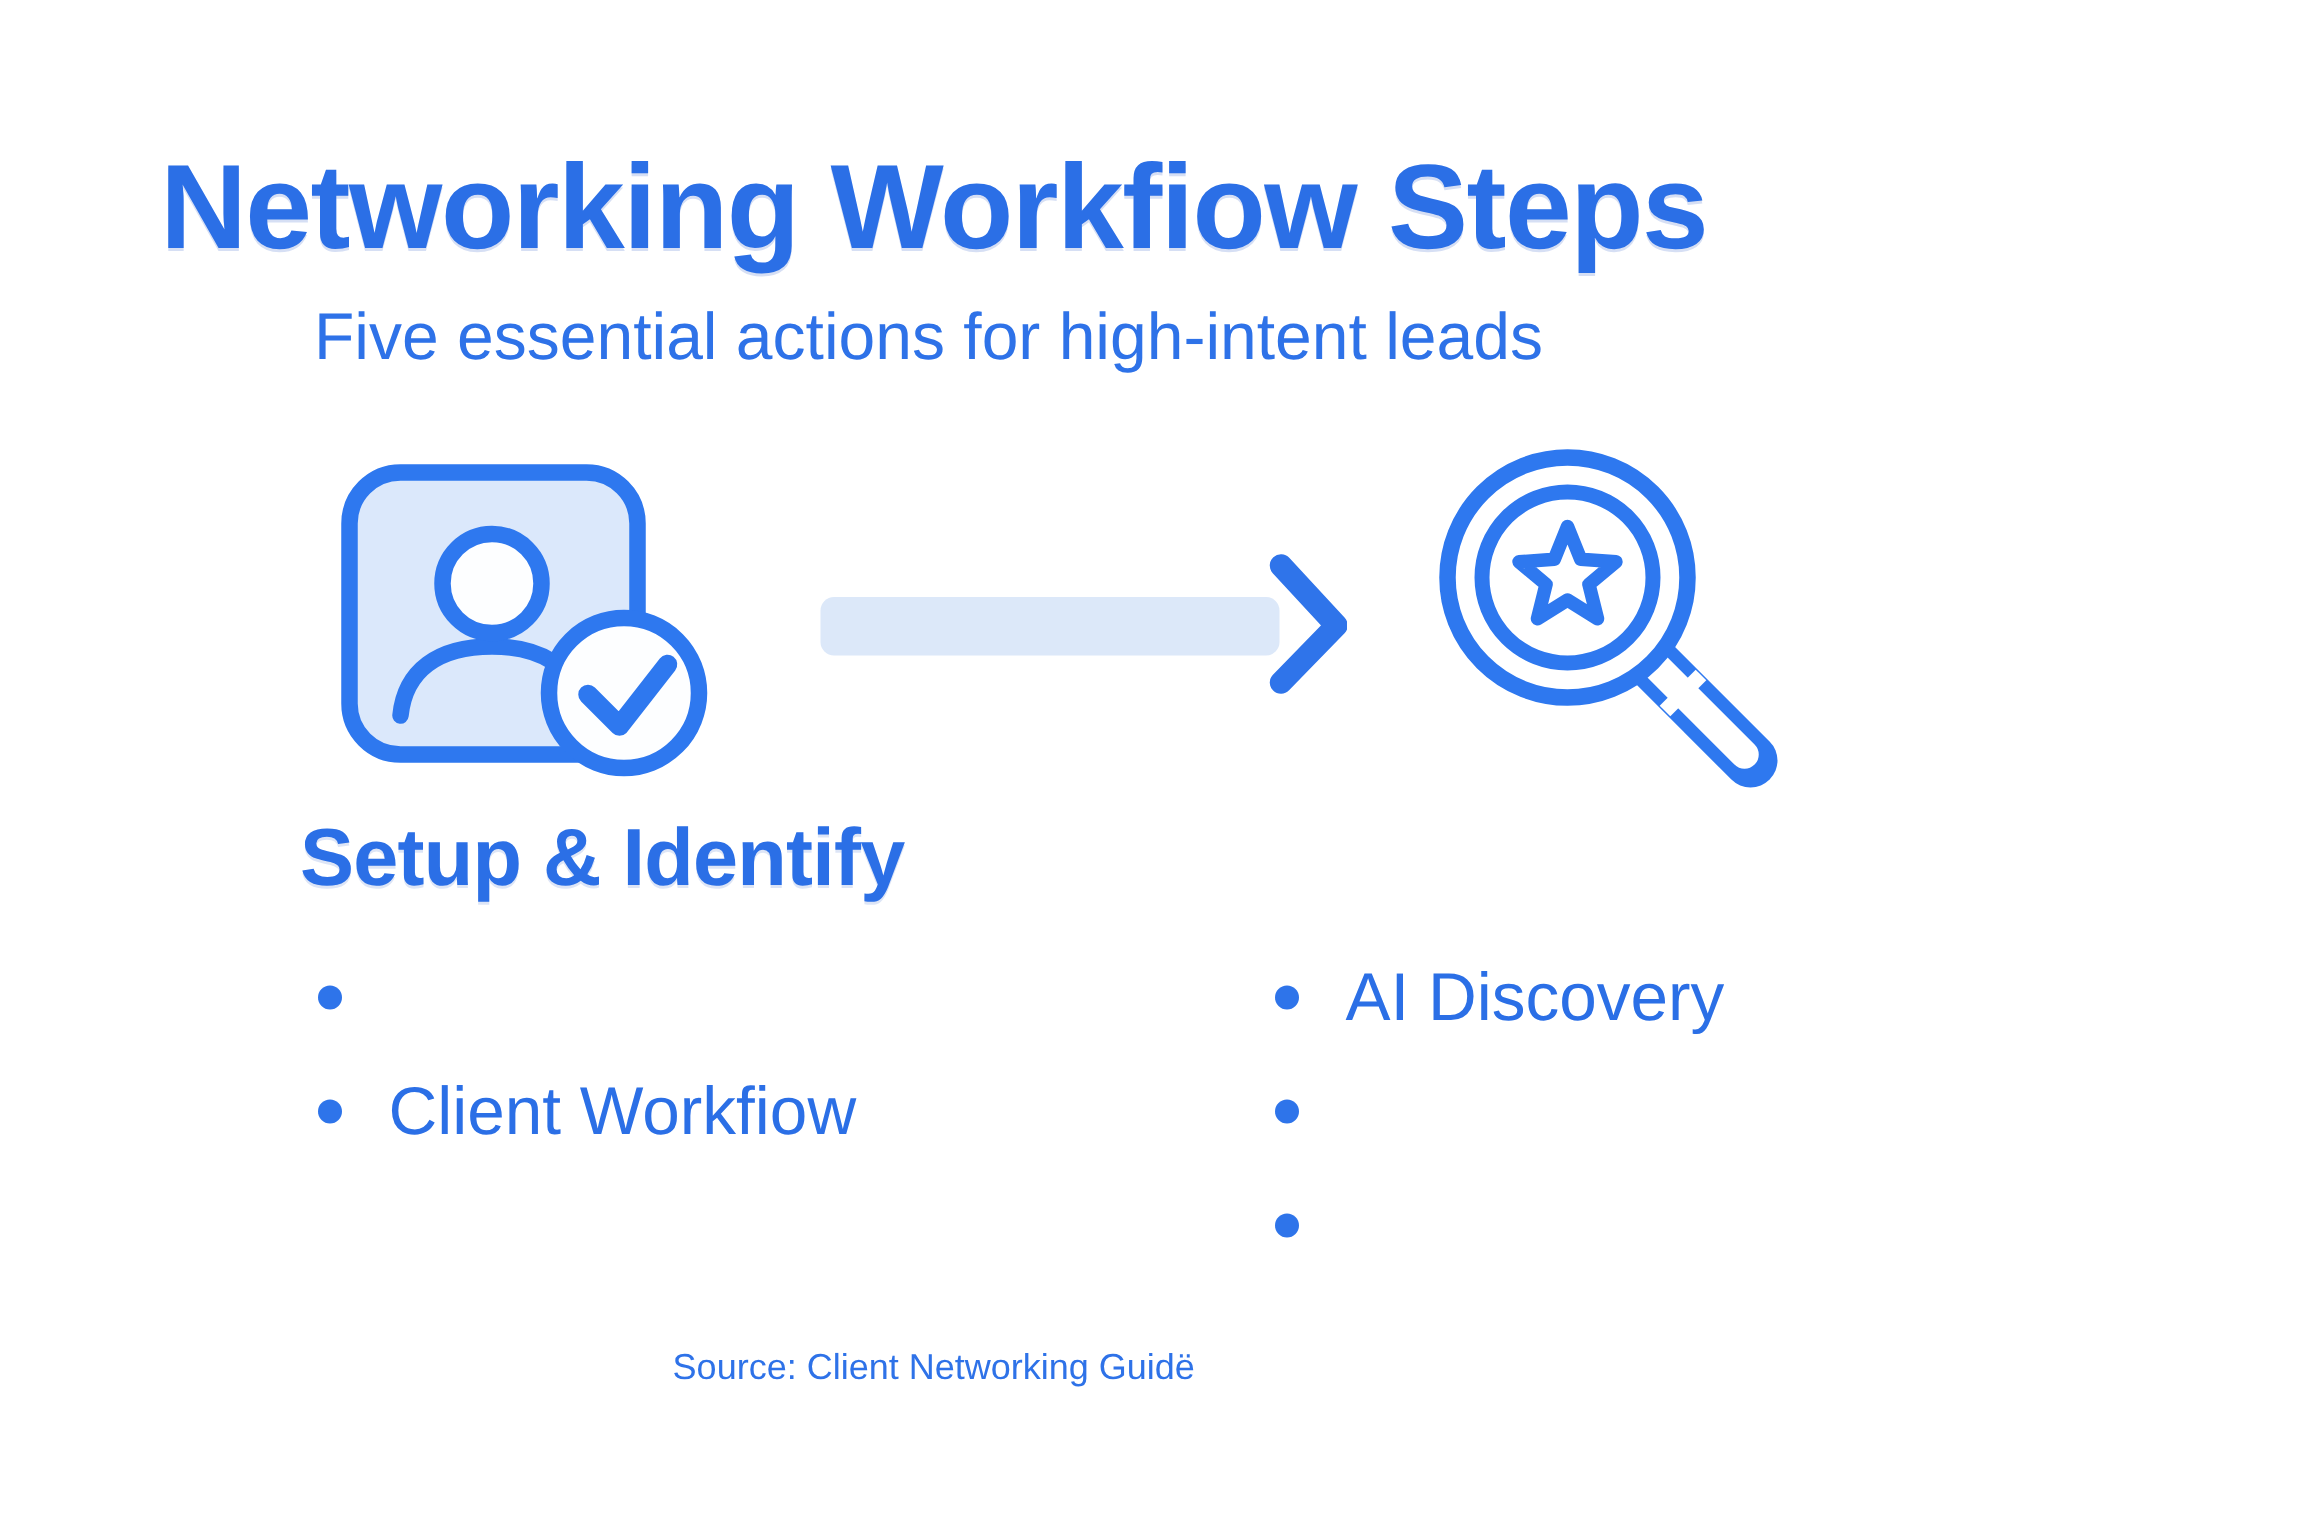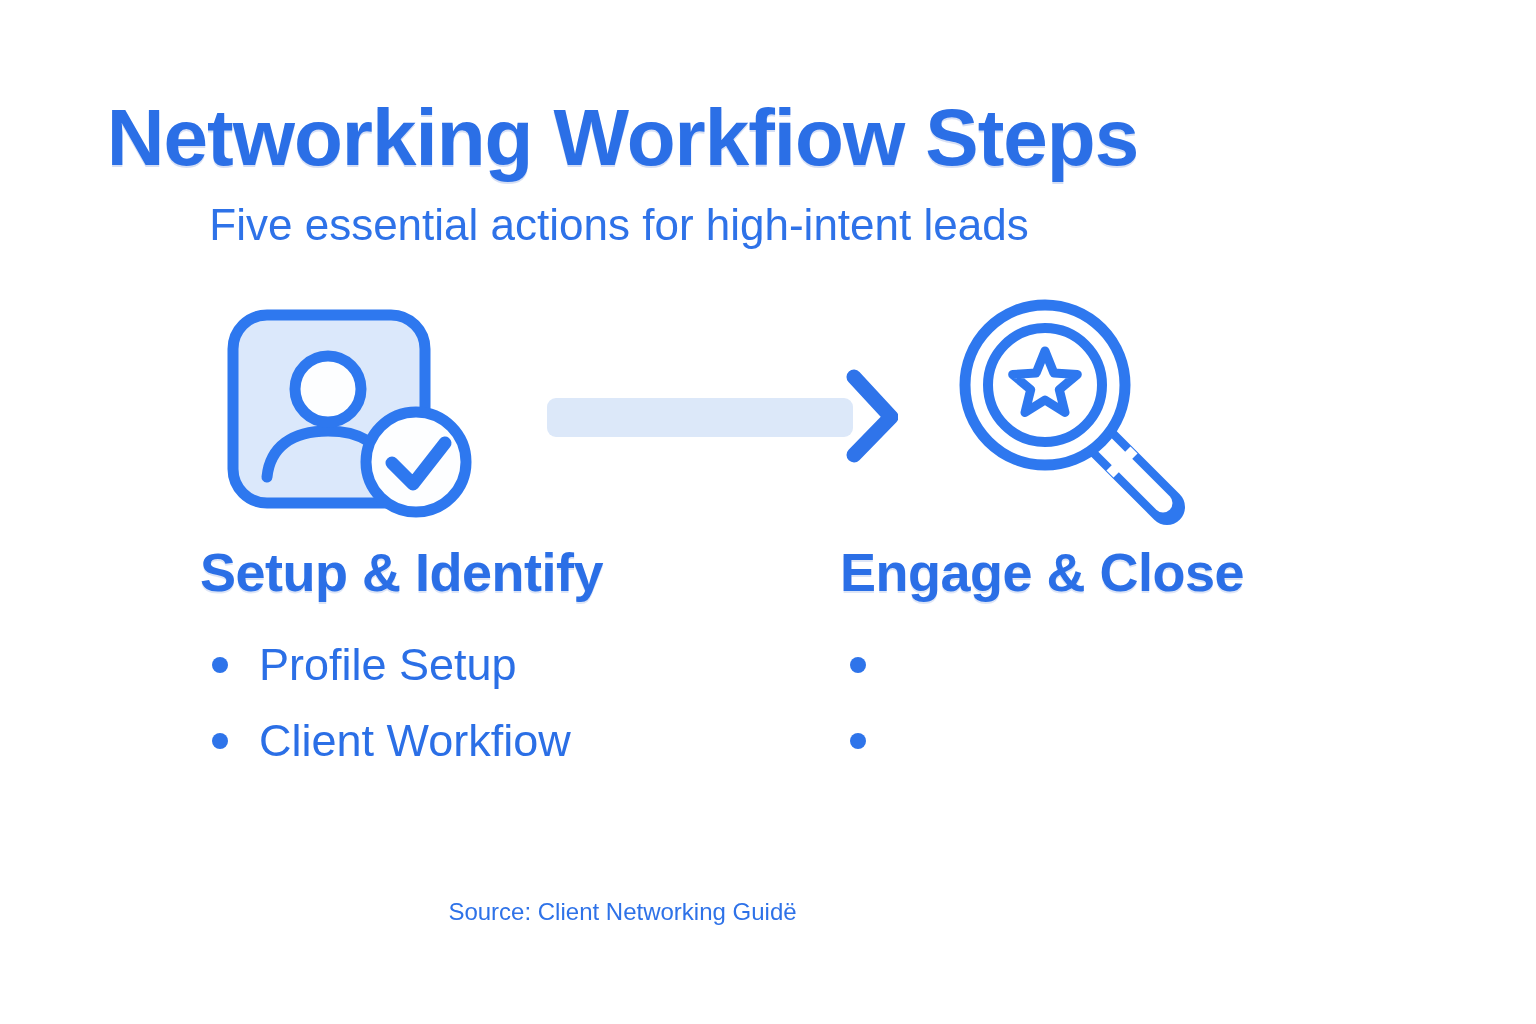--- a/index.html
+++ b/index.html
@@ -130,30 +130,32 @@
       <circle cx="100" cy="92" r="57" fill="#ffffff" stroke="#2e78ef" stroke-width="10"></circle>
 
       <path d="M 100 58 L 108.8 79.9 L 132.3 81.5 L 114.3 96.6 L 120 119.5 L 100 107 L 80 119.5 L 85.7 96.6 L 67.7 81.5 L 91.2 79.9 Z" stroke="#2e78ef" stroke-width="9" stroke-linejoin="round" fill="none"></path>
     </svg>
   </div>
 
   <div class="col-heading heading-left">Setup &amp; Identify</div>
   <ul class="bullets bullets-left">
     <li>
       <span class="dot"></span>
-      <span>Profile Setup</span>
     </li>
     <li>
       <span class="dot"></span>
       <span>Client Workfiow</span>
     </li>
   </ul>
 
-  <div class="col-heading heading-right">Engage &amp; Close</div>
   <ul class="bullets bullets-right">
+    <li>
+      <span class="dot"></span>
+      <span>AI Discovery</span>
+    </li>
     <li>
       <span class="dot"></span>
     </li>
     <li>
       <span class="dot"></span>
     </li>
   </ul>
 
   <div class="footer">Source: Client Networking Guidë</div>
 

